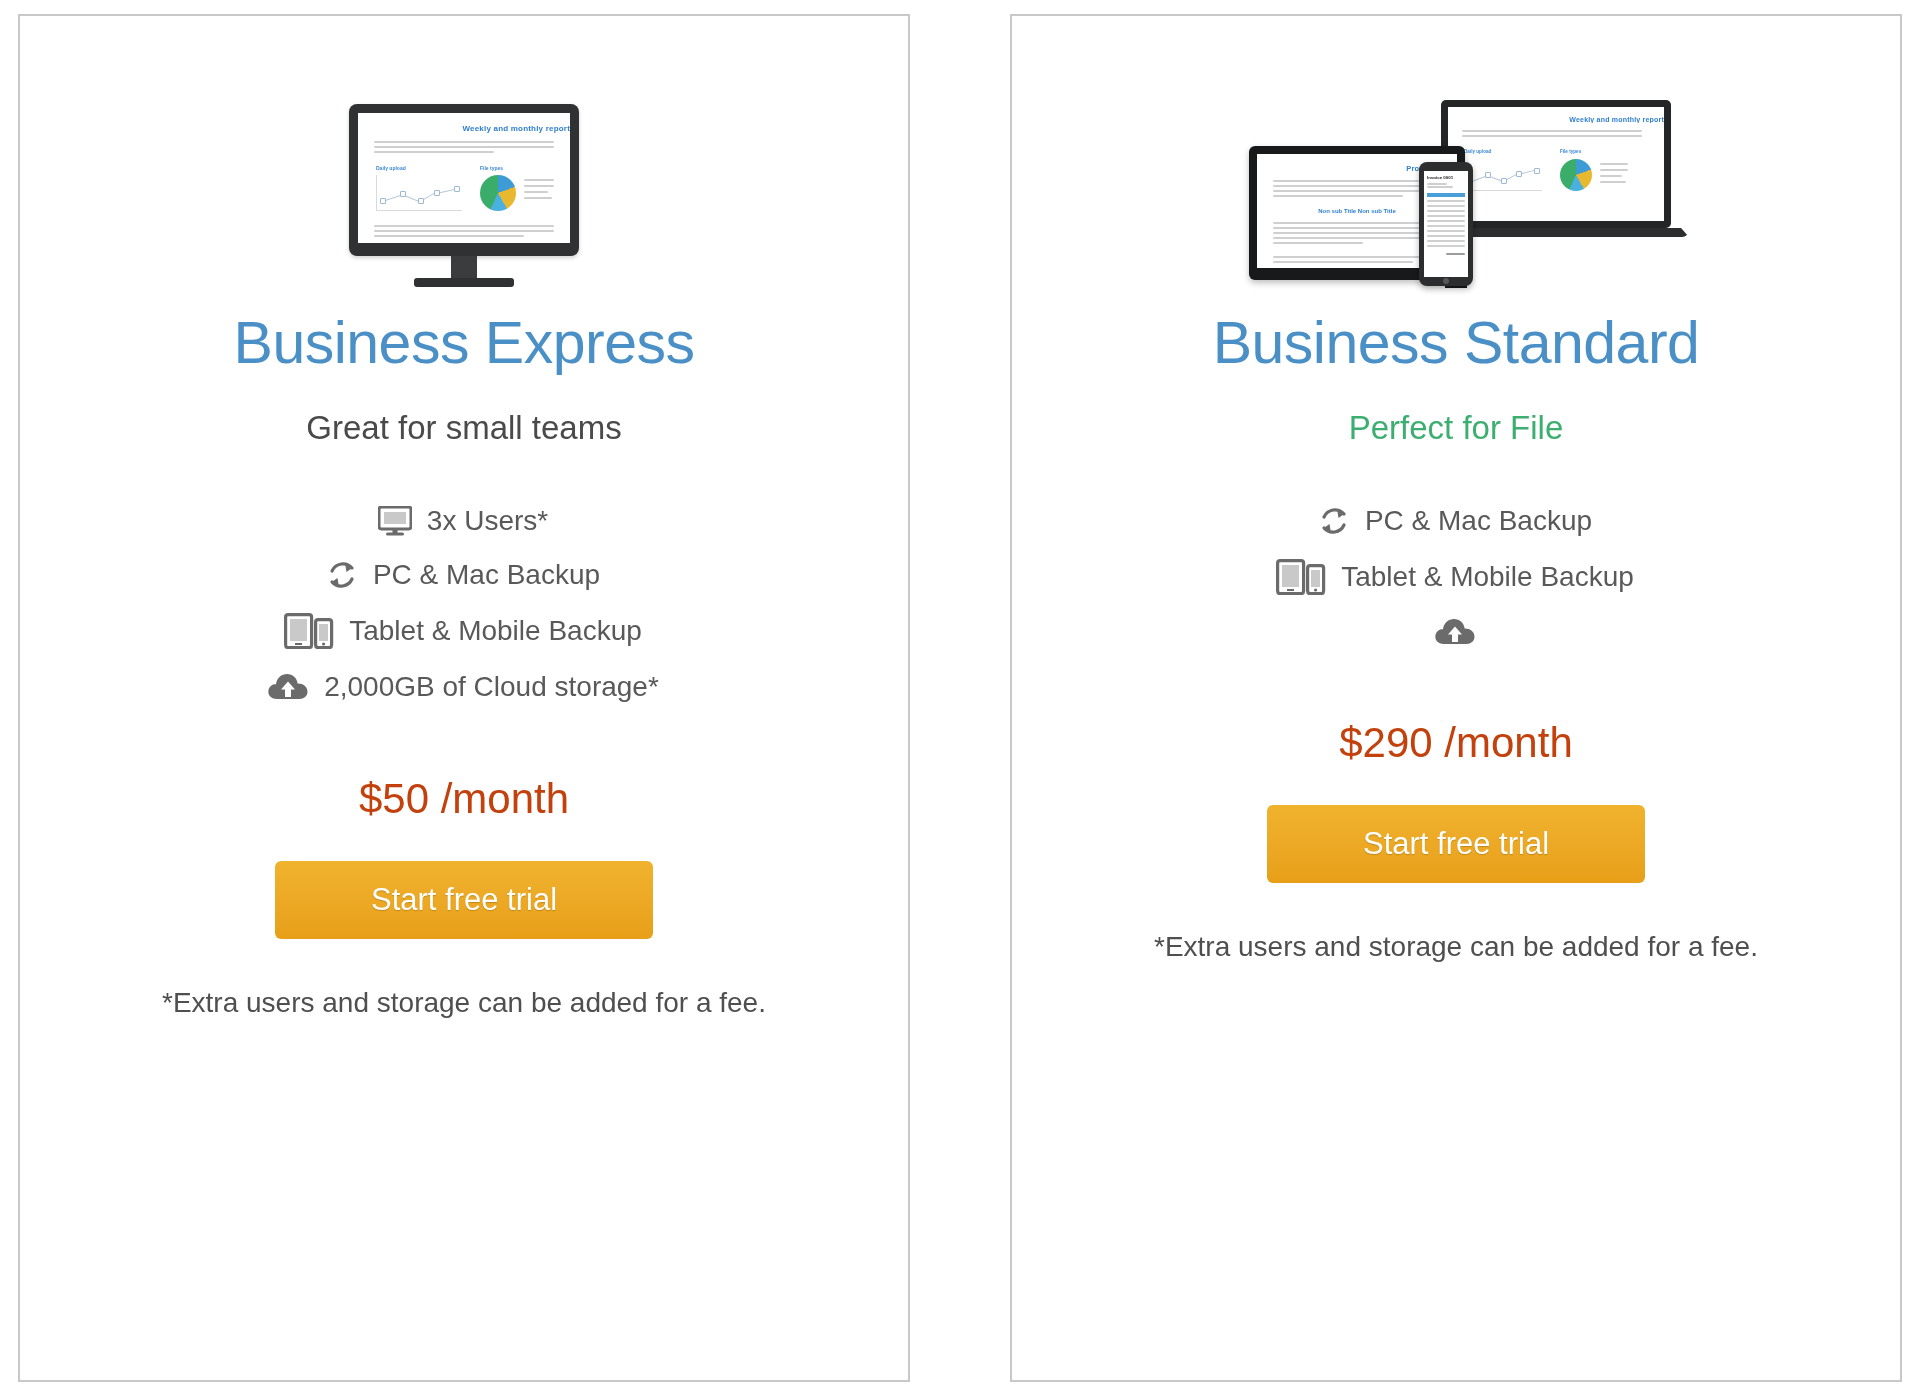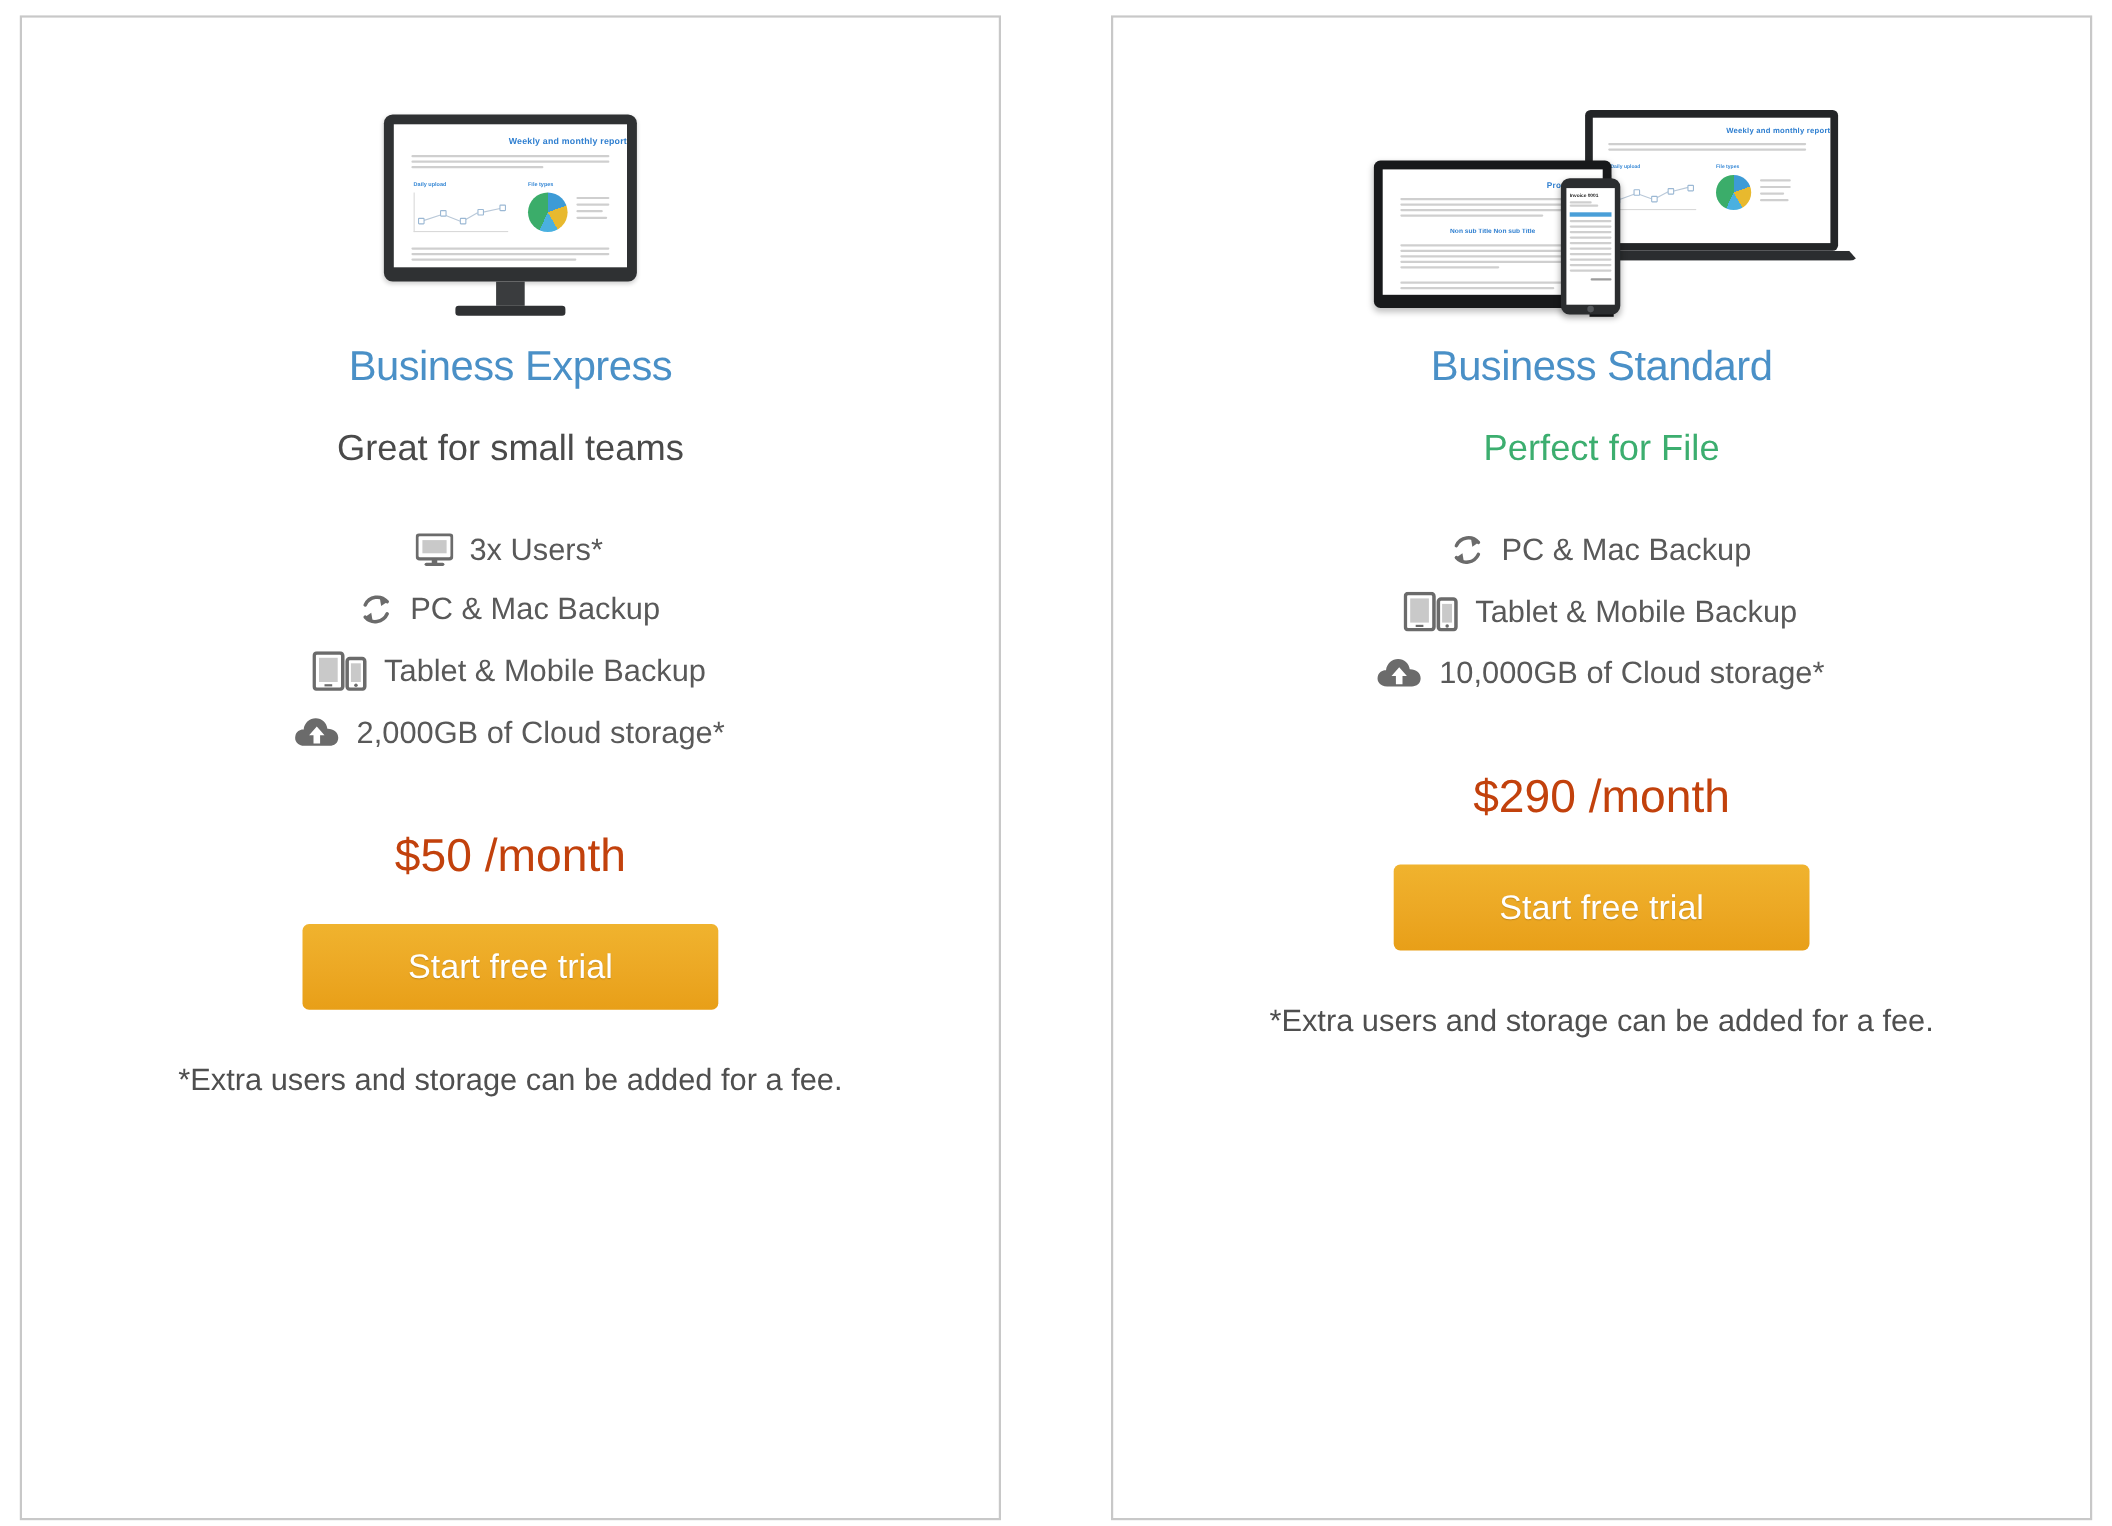--- a/index.html
+++ b/index.html
@@ -125,21 +125,21 @@
     background:#2b2d2f; border-radius:8px;
     padding:9px 5px; box-sizing:border-box;
     box-shadow: 0 3px 6px rgba(0,0,0,.3);
     z-index: 5;
   }
   .phone-screen { width:100%; height:100%; background:#fff; position:relative; overflow:hidden; }
   .phone-home { position:absolute; bottom:2px; left:50%; transform:translateX(-50%); width:6px; height:6px; border-radius:50%; background:#55585b; }
 
   
   .plan-title {
-    font-size: 38px;
+    font-size: 59px;
     font-weight: 300;
     color: #4a90c7;
     line-height: 1;
     margin: 8px 0 0 0;
     letter-spacing: -.5px;
   }
   .plan-sub {
     font-size: 33px;
     margin: 36px 0 0 0;
     color: #4a4a4a;
@@ -400,21 +400,20 @@
         </span>
         <span>Tablet &amp; Mobile Backup</span>
       </li>
       <li class="feature">
         <span class="f-ico">
           <svg width="42" height="30" viewBox="0 0 42 30">
               <path d="M10 27 C3.5 27 0.5 22.5 1.5 18 C2.4 14 6 12 9 12.3 C9.6 6 14.6 2 20 2 C25.6 2 30 6 30.6 11.4 C36 11.2 40.5 14.6 40.5 19.6 C40.5 24.4 36.8 27 32.6 27 Z" fill="#6b6b6b"></path>
               <path d="M21 9.5 L28 17.5 L24 17.5 L24 25 L18 25 L18 17.5 L14 17.5 Z" fill="#ffffff"></path>
             </svg>
         </span>
-        <span>10,000GB of Cloud storage*</span>
       </li>
     </ul>
 
     <div class="price">$290 /month</div>
 
     <button class="cta">Start free trial</button>
 
     <p class="footnote">*Extra users and storage can be added for a fee.</p>
   </section>
 

